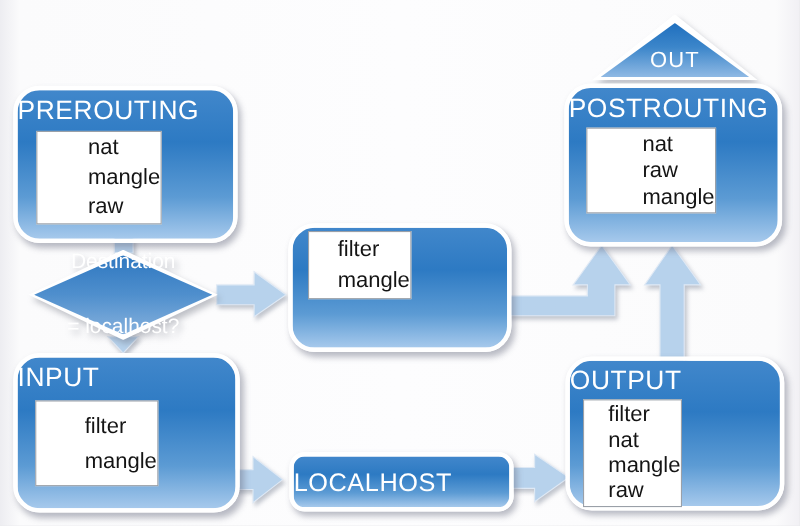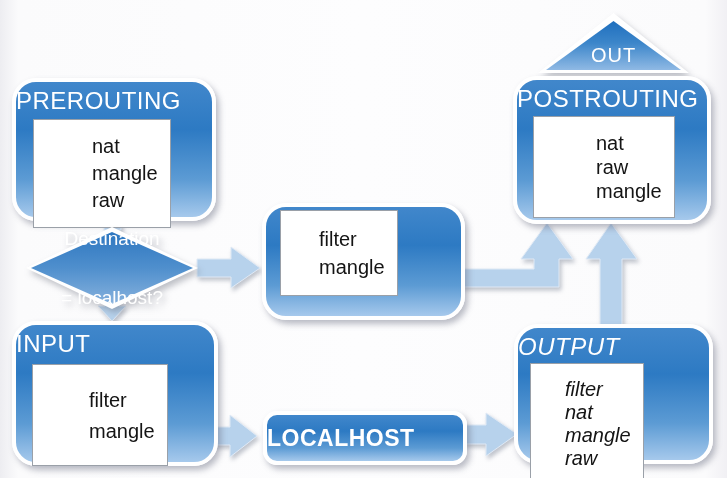--- a/index.html
+++ b/index.html
@@ -15,35 +15,35 @@
   
   .box{
     position:absolute;box-sizing:border-box;border:4px solid #fff;border-radius:24px;
     background:linear-gradient(180deg,#4187cb 0%,#2d7ac3 35%,#5c9bd4 72%,#a6c9ec 100%);
     box-shadow:3px 4px 6px rgba(100,105,125,.45);
     display:flex;flex-direction:column;align-items:flex-start;
   }
   .box-title{color:#fff;text-align:center;font-size:24px;line-height:28px;
     padding-top:5px;letter-spacing:.5px;white-space:nowrap;}
   .panel{background:#fff;border:1px solid #9aa0a8;color:#141414;font-size:20px;}
-  .panel ul{list-style:none;margin:12px;padding:0;}
+  .panel ul{list-style:none;margin:0;padding:0;}
   
   .prerouting{left:12px;top:78px;width:204px;height:143px;}
   .prerouting .panel{margin:4px 14px 13px 17px;padding:1px 0 1px 46px;line-height:27px;}
   .postrouting{left:513px;top:76px;width:198px;height:148px;}
   .postrouting .panel{margin:3px 16px 0 16px;padding:2px 0 2px 50px;line-height:24px;}
   .forward{left:262px;top:203px;width:203px;height:117px;}
   .forward .panel{margin:3px 13px 0 14px;padding:2px 0 2px 26px;line-height:28px;}
   .input{left:12px;top:321px;width:206px;height:145px;}
   .input .panel{margin:6px 17px 0 16px;padding:8px 0 6px 44px;line-height:31px;}
-  .output{left:514px;top:324px;width:199px;height:140px;font-style:italic;}
+  .output{left:514px;top:324px;width:199px;height:140px;}
   .output .panel{margin:2px 12px 0 12px;padding:2px 0 2px 22px;line-height:23px;font-size:20px;}
   .localhost{left:263px;top:411px;width:204px;height:54px;border-radius:14px;
     justify-content:center;}
-  .localhost .box-title{padding-top:0;font-size:23px;font-weight:bold;}
+  .localhost .box-title{padding-top:0;font-size:23px;}
   
   .shape-wrap{position:absolute;filter:drop-shadow(3px 4px 3px rgba(95,100,115,.40));}
   .shape-outer{position:absolute;inset:0;background:#fff;}
   .shape-inner{position:absolute;background:linear-gradient(180deg,#1f6fbe 0%,#3c86ca 45%,#8fb9e4 100%);}
   .clip-down{clip-path:polygon(0 0,100% 0,50% 100%);}
   .clip-up{clip-path:polygon(50% 0,100% 100%,0 100%);}
   .clip-diamond{clip-path:polygon(50% 0,100% 50%,50% 100%,0 50%);}
   .tri-in{left:28px;top:16px;width:162px;height:60px;}
   .tri-in .shape-inner{left:8px;right:8px;top:3px;bottom:9px;}
   .tri-out{left:538px;top:13px;width:151px;height:60px;}

